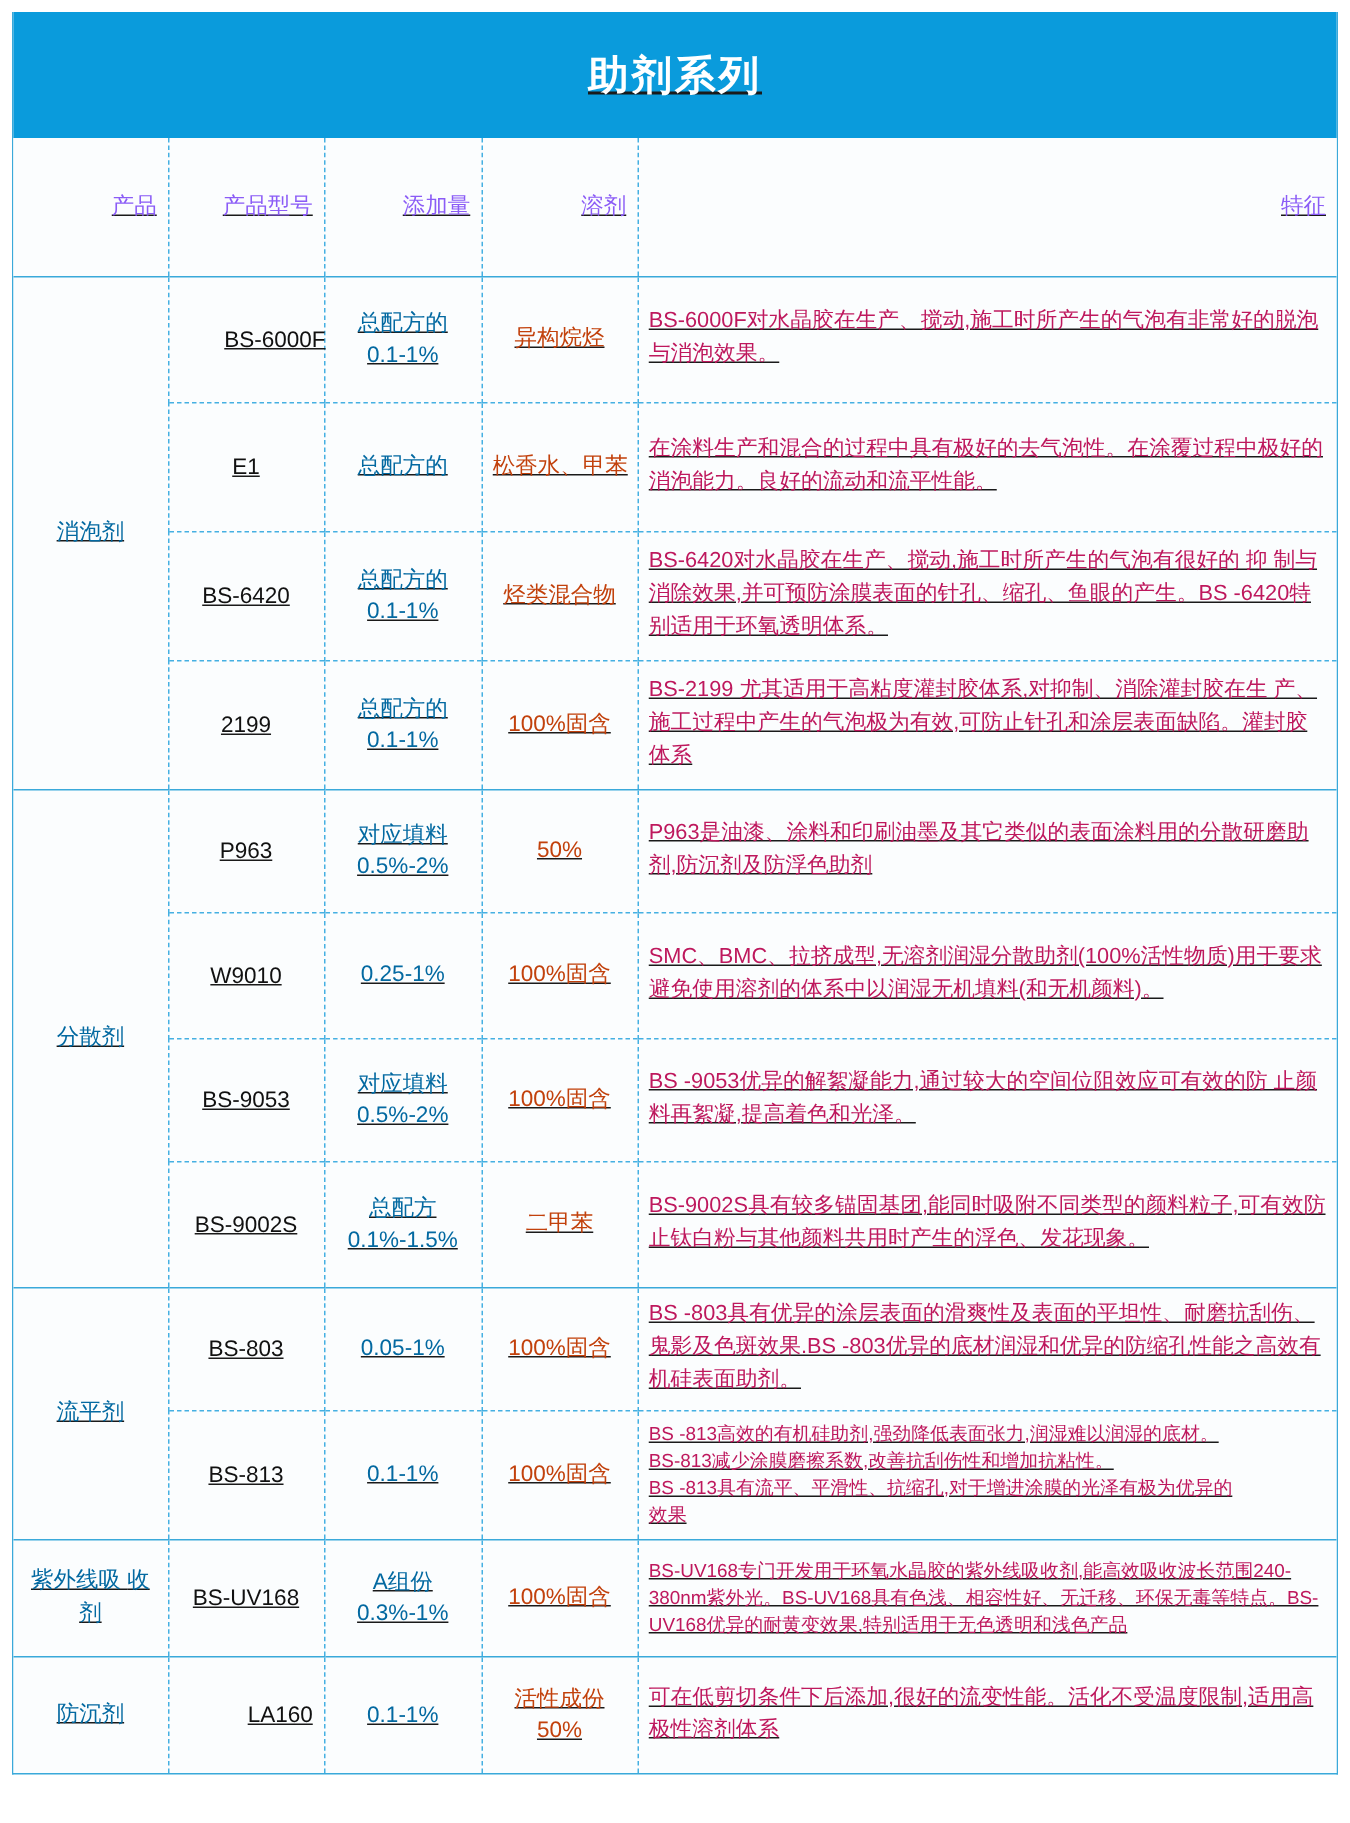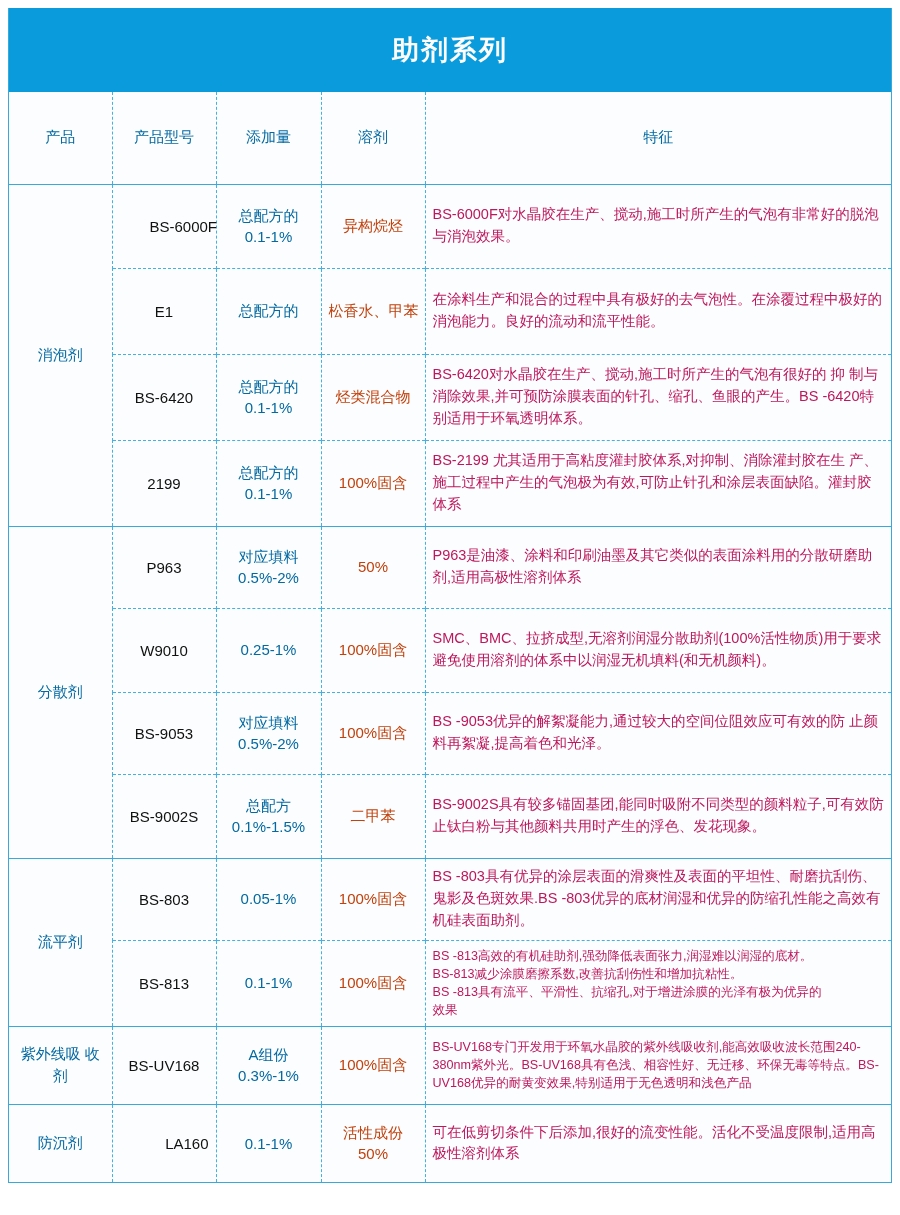--- a/index.html
+++ b/index.html
@@ -15,20 +15,21 @@
     overflow: hidden;
   }
 
   .sheet {
     position: relative;
     width: 900px;
     height: 1215px;
     background: #ffffff;
     box-sizing: border-box;
     padding: 8px;
+    text-decoration: underline;
   }
 
   .table-wrap {
     width: 884px;
     border: 1px solid #3aa9da;
     border-top: none;
     box-sizing: border-box;
     background: #fbfdfe;
   }
 
@@ -68,24 +69,24 @@
     vertical-align: middle;
     padding: 6px 7px;
   }
 
   
   .vsep { border-right: 1px dashed #45b0e2; }
 
   
   thead tr.head-row th {
     height: 92px;
-    color: #0369a1;
+    color: #8b5cf6;
     font-size: 15px;
     font-weight: normal;
-    text-align: center;
+    text-align: right;
     border-bottom: 1px solid #3aa9da;
     background: #fbfdfe;
   }
 
   
   tr.inner > td { border-top: 1px dashed #45b0e2; }
   
   tr.group-start > td { border-top: 1px solid #3aa9da; }
 
   td.cat {
@@ -199,21 +200,21 @@
         </tr>
 
         <tr class="group-start">
           <td class="cat" rowspan="4">分散剂</td>
           <td class="model" style="height:82px;margin-top:16px;">P963</td>
           <td class="dosage">
             <span class="ln">对应填料</span>
             <span class="ln">0.5%-2%</span>
           </td>
           <td class="solvent">50%</td>
-          <td class="feature">P963是油漆、涂料和印刷油墨及其它类似的表面涂料用的分散研磨助剂,适用高极性溶剂体系</td>
+          <td class="feature">P963是油漆、涂料和印刷油墨及其它类似的表面涂料用的分散研磨助剂,防沉剂及防浮色助剂</td>
         </tr>
         <tr class="inner">
           <td class="model" style="height:84px;">W9010</td>
           <td class="dosage">
             <span class="ln">0.25-1%</span>
           </td>
           <td class="solvent">100%固含</td>
           <td class="feature">SMC、BMC、拉挤成型,无溶剂润湿分散助剂(100%活性物质)用于要求避免使用溶剂的体系中以润湿无机填料(和无机颜料)。</td>
         </tr>
         <tr class="inner">

